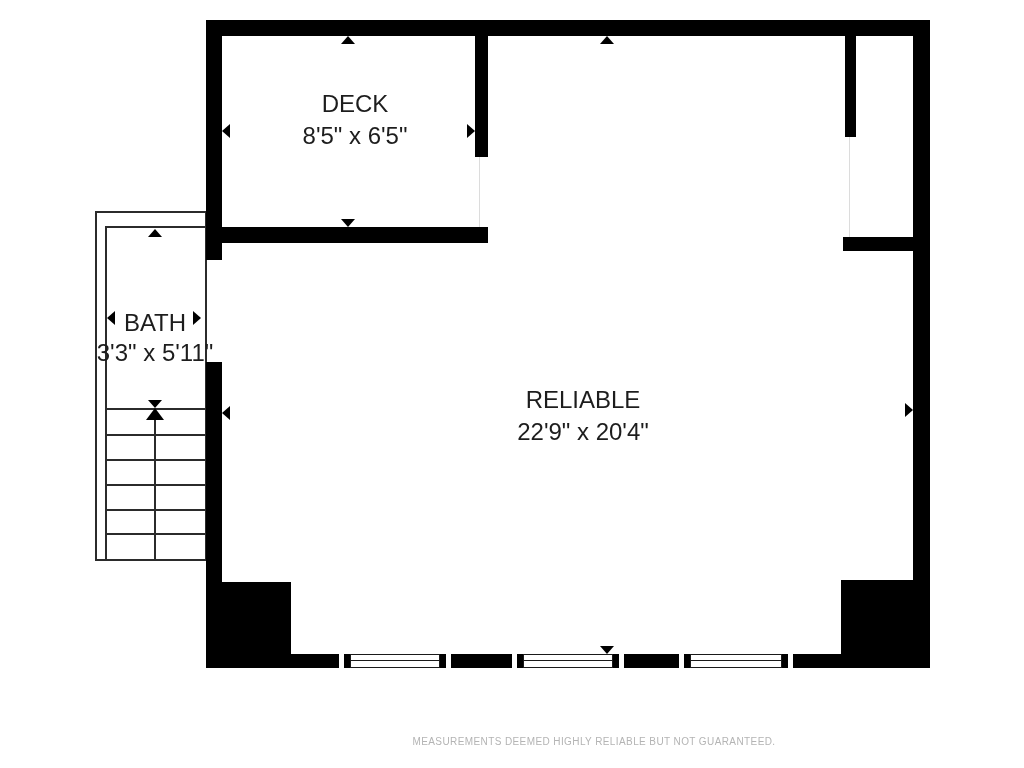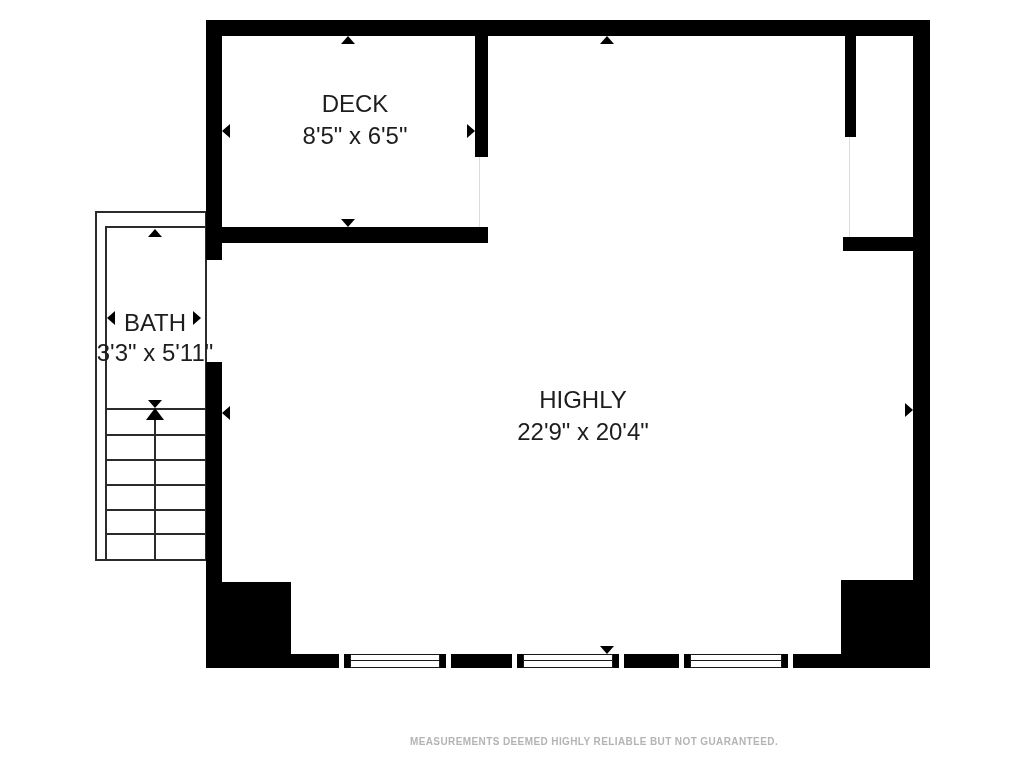--- a/index.html
+++ b/index.html
@@ -4,21 +4,21 @@
 <style>
   html,body{margin:0;padding:0;background:#ffffff;}
   body{width:1024px;height:768px;font-family:"Liberation Sans",sans-serif;}
   #plan{position:relative;width:1024px;height:768px;background:#ffffff;overflow:hidden;}
   .wall{position:absolute;background:#000000;}
   .thinline{position:absolute;background:#2b2b2b;}
   .doorline{position:absolute;background:#dcdcdc;}
   .deck-outer{position:absolute;border:2px solid #2b2b2b;box-sizing:border-box;background:transparent;}
   .room-label{position:absolute;color:#1d1d1d;font-size:24px;line-height:26px;text-align:center;white-space:nowrap;}
   .room-dims{position:absolute;color:#1d1d1d;font-size:24px;line-height:26px;text-align:center;white-space:nowrap;}
-  .disclaimer{position:absolute;color:#b4b4b4;font-size:10px;letter-spacing:.4px;text-align:center;white-space:nowrap;font-weight:bold;}
+  .disclaimer{position:absolute;color:#b4b4b4;font-size:10px;letter-spacing:.4px;text-align:center;white-space:nowrap;}
   .winwhite{position:absolute;background:#ffffff;}
   .winbar{position:absolute;background:#000000;}
   .winglass{position:absolute;background:#ffffff;border:1px solid #1a1a1a;box-sizing:border-box;}
   .winpane{position:absolute;background:#1a1a1a;height:1px;}
   .arw{position:absolute;width:0;height:0;}
   .arw.up{border-left:7px solid transparent;border-right:7px solid transparent;border-bottom:8px solid #000;}
   .arw.down{border-left:7px solid transparent;border-right:7px solid transparent;border-top:8px solid #000;}
   .arw.left{border-top:7px solid transparent;border-bottom:7px solid transparent;border-right:8px solid #000;}
   .arw.right{border-top:7px solid transparent;border-bottom:7px solid transparent;border-left:8px solid #000;}
   .arw.stairs-up{border-left:9px solid transparent;border-right:9px solid transparent;border-bottom:12px solid #000;}
@@ -88,18 +88,18 @@
   <div class="arw up" style="left:148px;top:229px;"></div>
   <div class="arw left" style="left:107px;top:311px;"></div>
   <div class="arw right" style="left:193px;top:311px;"></div>
 
   <div class="room-label" style="left:255px;top:91px;width:200px;">DECK</div>
   <div class="room-dims" style="left:255px;top:123px;width:200px;">8'5" x 6'5"</div>
 
   <div class="room-label" style="left:55px;top:310px;width:200px;">BATH</div>
   <div class="room-dims" style="left:55px;top:340px;width:200px;">3'3" x 5'11"</div>
 
-  <div class="room-label" style="left:483px;top:387px;width:200px;">HIGHLY</div>
+  <div class="room-label" style="left:483px;top:387px;width:200px;">RELIABLE</div>
   <div class="room-dims" style="left:483px;top:419px;width:200px;">22'9" x 20'4"</div>
 
   <div class="disclaimer" style="left:394px;top:736px;width:400px;">MEASUREMENTS DEEMED HIGHLY RELIABLE BUT NOT GUARANTEED.</div>
 
 </div>
 
 </body></html>

